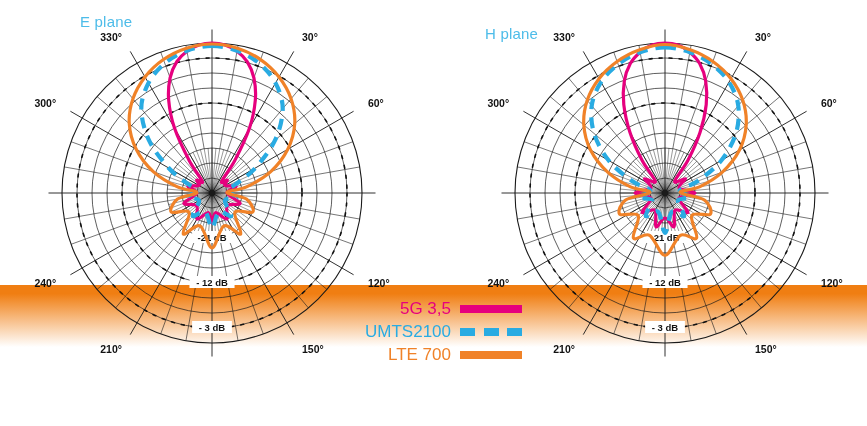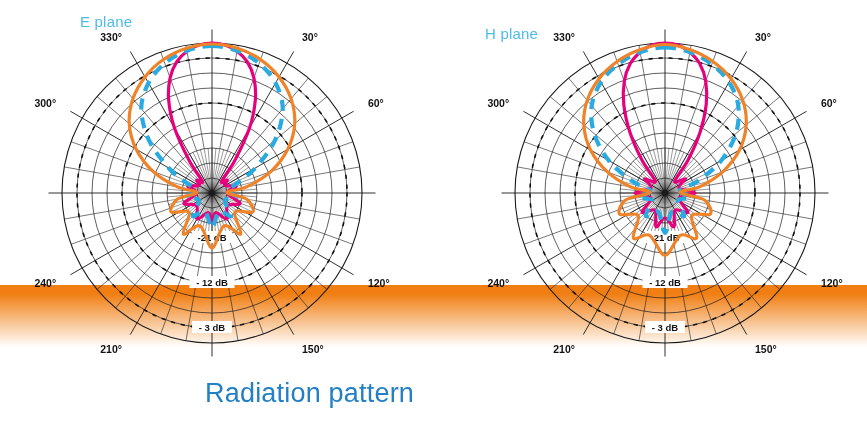--- a/index.html
+++ b/index.html
@@ -322,15 +322,32 @@
       <text x="180" y="228.3" text-anchor="middle" class="dbl">-21 dB</text>
       <path d="M180.00,30.00C184.31,30.00 188.80,30.54 192.94,32.07C197.08,33.59 201.21,36.09 204.83,39.17C208.45,42.26 212.04,45.73 214.68,50.57C217.33,55.40 219.61,61.33 220.70,68.18C221.79,75.02 222.16,83.10 221.21,91.63C220.26,100.17 218.04,110.11 215.00,119.38C211.96,128.64 207.17,139.05 202.94,147.23C198.72,155.42 190.05,165.44 189.64,168.51C189.23,171.58 199.74,164.60 200.48,165.66C201.22,166.72 192.51,172.48 194.10,174.87C195.68,177.26 210.00,178.29 210.00,180.00C210.00,181.71 195.27,181.92 194.10,185.13C192.93,188.34 203.66,197.25 202.98,199.28C202.30,201.32 192.32,194.90 190.00,197.32C187.68,199.74 190.73,212.53 189.06,213.81C187.39,215.09 183.02,205.00 180.00,205.00C176.98,205.00 172.61,215.09 170.94,213.81C169.27,212.53 172.32,199.74 170.00,197.32C167.68,194.90 157.70,201.32 157.02,199.28C156.34,197.25 167.07,188.34 165.90,185.13C164.73,181.92 150.00,181.71 150.00,180.00C150.00,178.29 164.32,177.26 165.90,174.87C167.49,172.48 158.78,166.72 159.52,165.66C160.26,164.60 170.77,171.58 170.36,168.51C169.95,165.44 161.28,155.42 157.06,147.23C152.83,139.05 148.04,128.64 145.00,119.38C141.96,110.11 139.74,100.17 138.79,91.63C137.84,83.10 138.21,75.02 139.30,68.18C140.39,61.33 142.67,55.40 145.32,50.57C147.96,45.73 151.55,42.26 155.17,39.17C158.79,36.09 162.92,33.59 167.06,32.07C171.20,30.54 175.69,30.00 180.00,30.00Z" fill="none" stroke="#E6007E" stroke-width="3.2" stroke-linejoin="round" stroke-linecap="butt"></path>
       <path d="M180.00,34.50C188.28,34.50 197.02,36.38 204.83,39.17C212.64,41.97 220.33,46.27 226.86,51.26C233.38,56.26 239.60,62.25 244.00,69.15C248.40,76.05 252.13,84.11 253.28,92.67C254.42,101.24 253.69,111.40 250.86,120.54C248.03,129.68 242.62,139.59 236.29,147.50C229.96,155.41 219.81,163.05 212.89,168.03C205.97,173.01 196.15,174.68 194.77,177.40C193.39,180.11 204.92,182.66 204.62,184.34C204.32,186.03 193.88,184.39 192.99,187.50C192.10,190.61 200.31,201.10 199.28,202.98C198.26,204.86 190.05,195.96 186.84,198.79C183.63,201.63 182.28,220.00 180.00,220.00C177.72,220.00 176.37,201.63 173.16,198.79C169.95,195.96 161.74,204.86 160.72,202.98C159.69,201.10 167.90,190.61 167.01,187.50C166.12,184.39 155.68,186.03 155.38,184.34C155.08,182.66 166.61,180.11 165.23,177.40C163.85,174.68 154.03,173.01 147.11,168.03C140.19,163.05 130.04,155.41 123.71,147.50C117.38,139.59 111.97,129.68 109.14,120.54C106.31,111.40 105.58,101.24 106.72,92.67C107.87,84.11 111.60,76.05 116.00,69.15C120.40,62.25 126.62,56.26 133.14,51.26C139.67,46.27 147.36,41.97 155.17,39.17C162.98,36.38 171.72,34.50 180.00,34.50Z" fill="none" stroke="#29ABE2" stroke-width="4.2" stroke-linejoin="round" stroke-linecap="butt" stroke-dasharray="11,8"></path>
       <path d="M180.00,31.50C188.42,31.50 197.29,33.89 205.27,36.71C213.25,39.53 221.09,43.61 227.88,48.44C234.67,53.27 241.02,59.21 246.00,65.68C250.98,72.16 255.24,79.61 257.78,87.31C260.31,95.01 261.75,103.58 261.20,111.86C260.65,120.15 258.46,129.12 254.48,137.00C250.50,144.88 243.99,152.98 237.32,159.14C230.65,165.29 221.52,170.53 214.47,173.92C207.41,177.31 194.17,177.31 194.99,179.48C195.81,181.65 214.34,183.34 219.39,186.95C224.45,190.55 227.41,198.54 225.32,201.13C223.22,203.72 209.11,198.51 206.81,202.50C204.52,206.48 213.45,221.76 211.55,225.05C209.64,228.35 200.65,219.38 195.39,222.29C190.13,225.19 185.13,242.50 180.00,242.50C174.87,242.50 169.87,225.19 164.61,222.29C159.35,219.38 150.36,228.35 148.45,225.05C146.55,221.76 155.48,206.48 153.19,202.50C150.89,198.51 136.78,203.72 134.68,201.13C132.59,198.54 135.55,190.55 140.61,186.95C145.66,183.34 164.19,181.65 165.01,179.48C165.83,177.31 152.59,177.31 145.53,173.92C138.48,170.53 129.35,165.29 122.68,159.14C116.01,152.98 109.50,144.88 105.52,137.00C101.54,129.12 99.35,120.15 98.80,111.86C98.25,103.58 99.69,95.01 102.22,87.31C104.76,79.61 109.02,72.16 114.00,65.68C118.98,59.21 125.33,53.27 132.12,48.44C138.91,43.61 146.75,39.53 154.73,36.71C162.71,33.89 171.58,31.50 180.00,31.50Z" fill="none" stroke="#F08228" stroke-width="3.2" stroke-linejoin="round" stroke-linecap="butt"></path>
       <circle cx="180" cy="180" r="3.2" fill="#1a1a1a"></circle>
     </svg>
 
   <div class="plane-label" style="left:32px;top:13px;margin-left:48px;">E plane</div>
   <div class="plane-label" style="left:485px;top:25px;">H plane</div>
 
-
-  <div class="title" style="left:205px;top:378px;">Radiation pattern</div>
+  <div class="legend" style="left:297px;top:298px;width:225px;">
+    <div class="legend-row">
+      <span class="legend-text" style="color:#E6007E;">5G 3,5</span>
+      <span class="legend-swatch sw-solid" style="background:#E6007E;"></span>
+    </div>
+    <div class="legend-row">
+      <span class="legend-text" style="color:#29ABE2;">UMTS2100</span>
+      <span class="legend-swatch sw-dashed">
+        <i style="background:#29ABE2;"></i>
+          <i style="background:#29ABE2;"></i>
+          <i style="background:#29ABE2;"></i>
+      </span>
+    </div>
+    <div class="legend-row">
+      <span class="legend-text" style="color:#F08228;">LTE 700</span>
+      <span class="legend-swatch sw-solid" style="background:#F08228;"></span>
+    </div>
+  </div>
+
 </div>
 
 </body></html>

